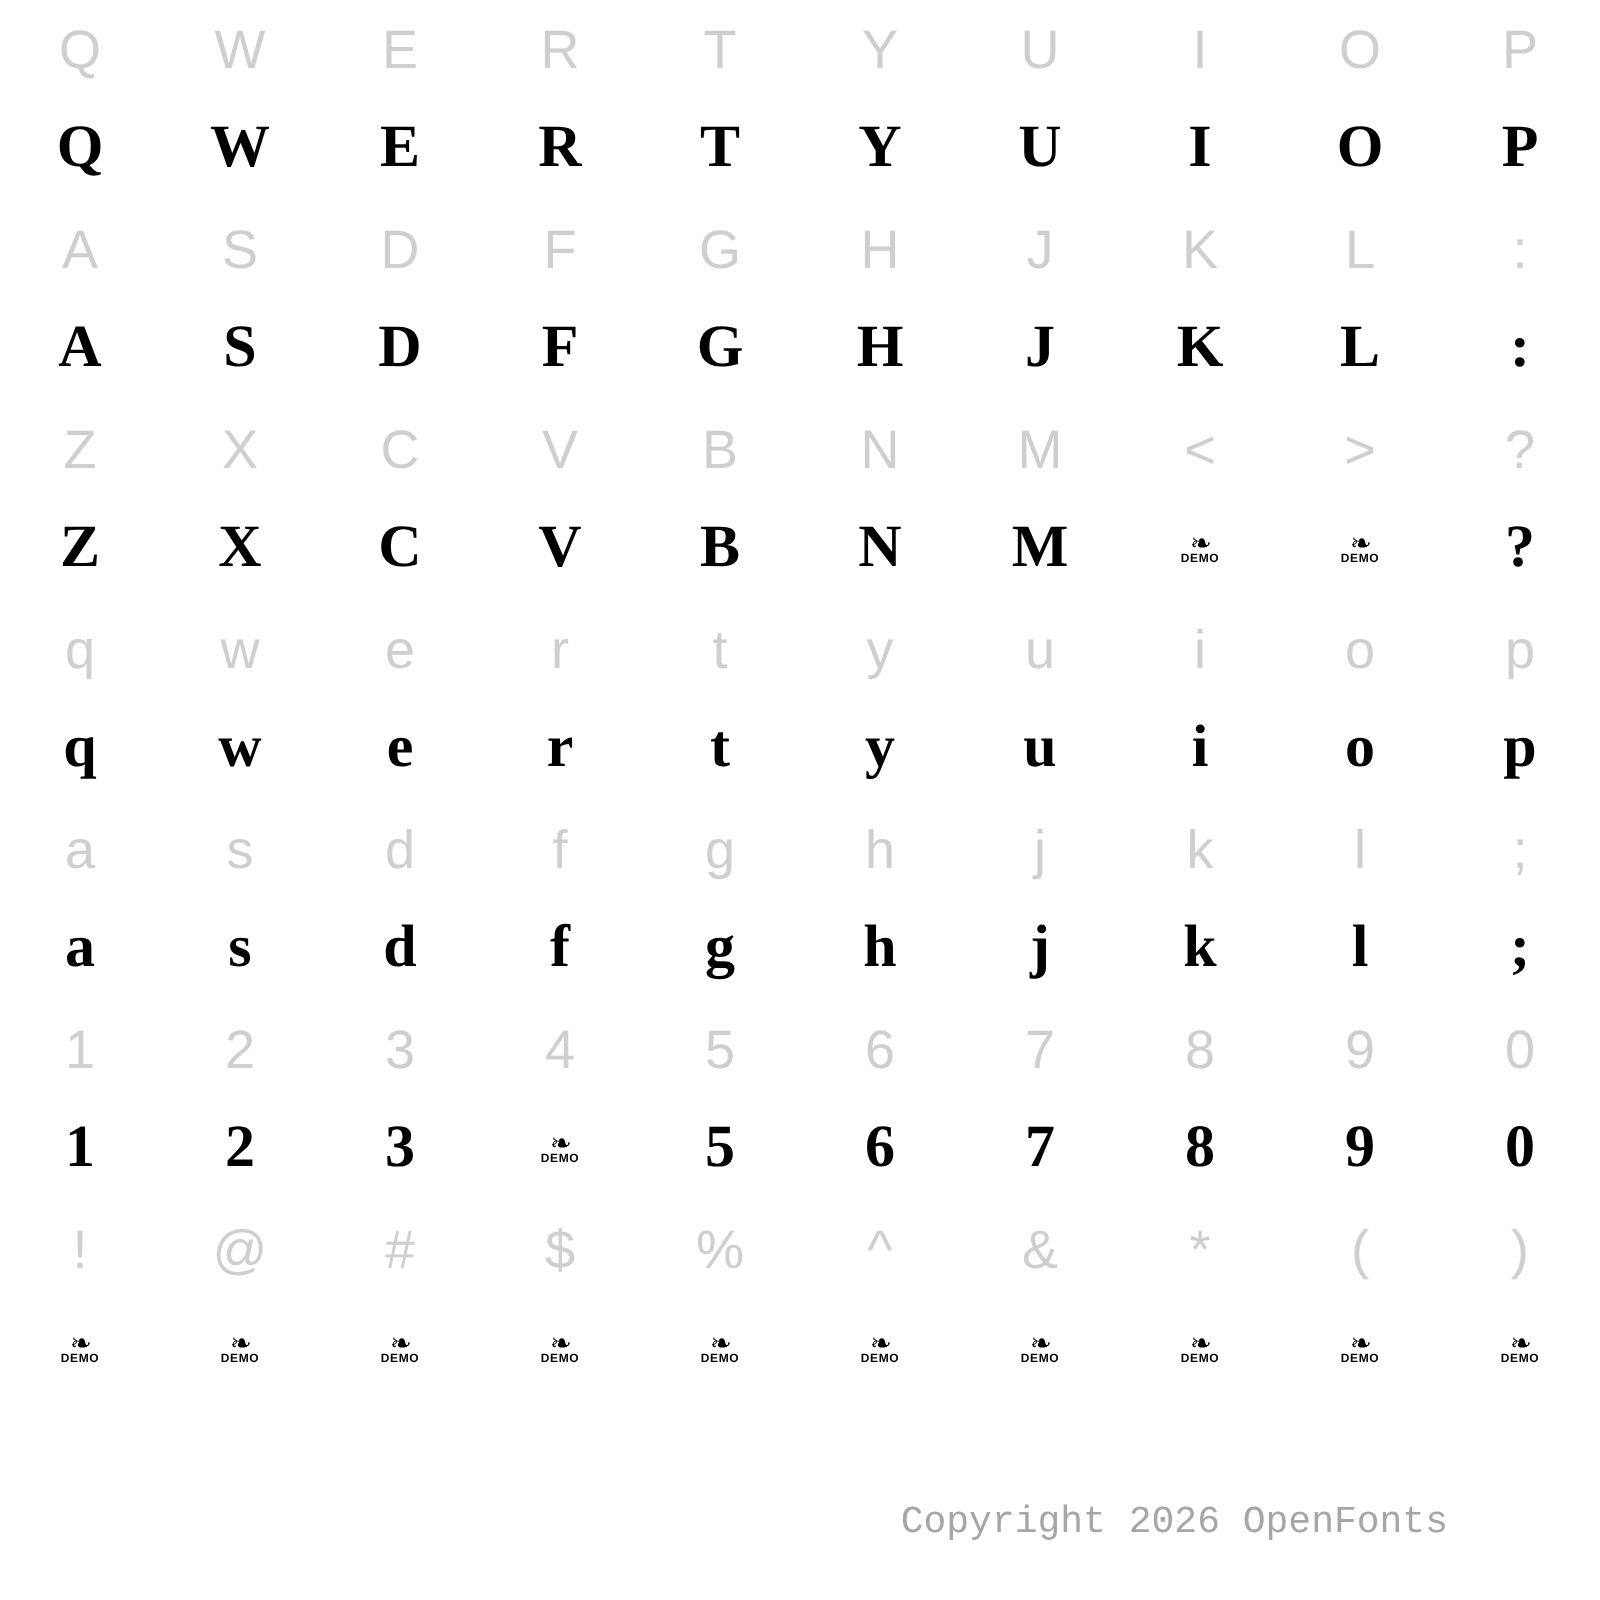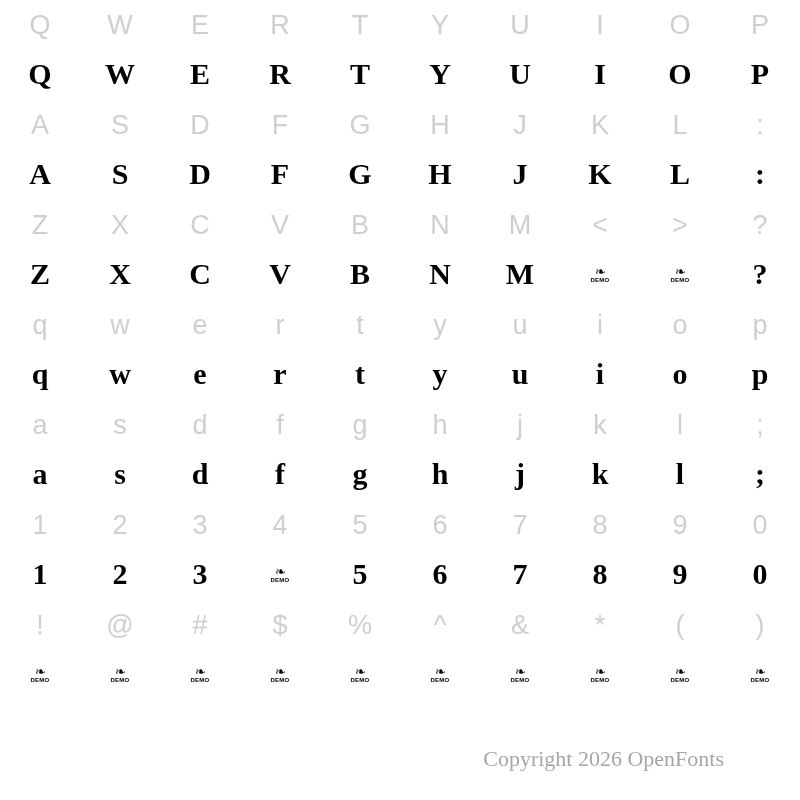--- a/index.html
+++ b/index.html
@@ -79,22 +79,22 @@
     color: #000;
     line-height: 7px;
   }
   .footer {
     position: absolute;
     left: 0;
     right: 0;
     bottom: 28px;
     text-align: right;
     padding-right: 76px;
-    font-family: Liberation Serif, serif;
-    font-size: 22px;
+    font-family: Liberation Mono, monospace;
+    font-size: 19px;
     color: #a6a6a6;
   }
 </style>
 </head>
 <body>
 
 <div id="sheet">
   <div class="grid" id="grid">
       <div class="cell">
         <div class="key">Q</div>

